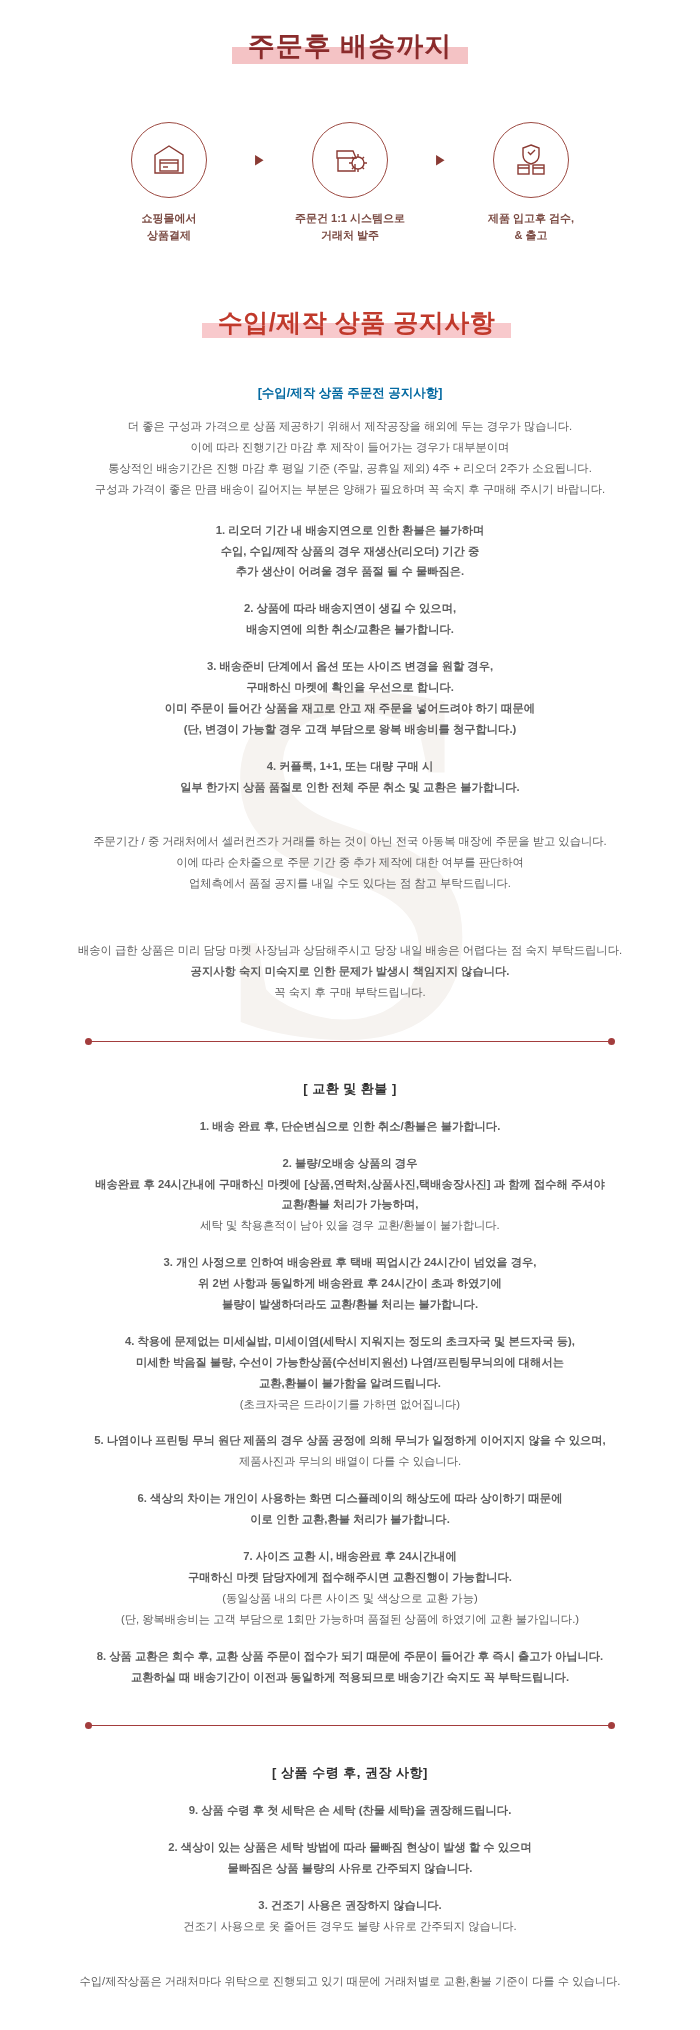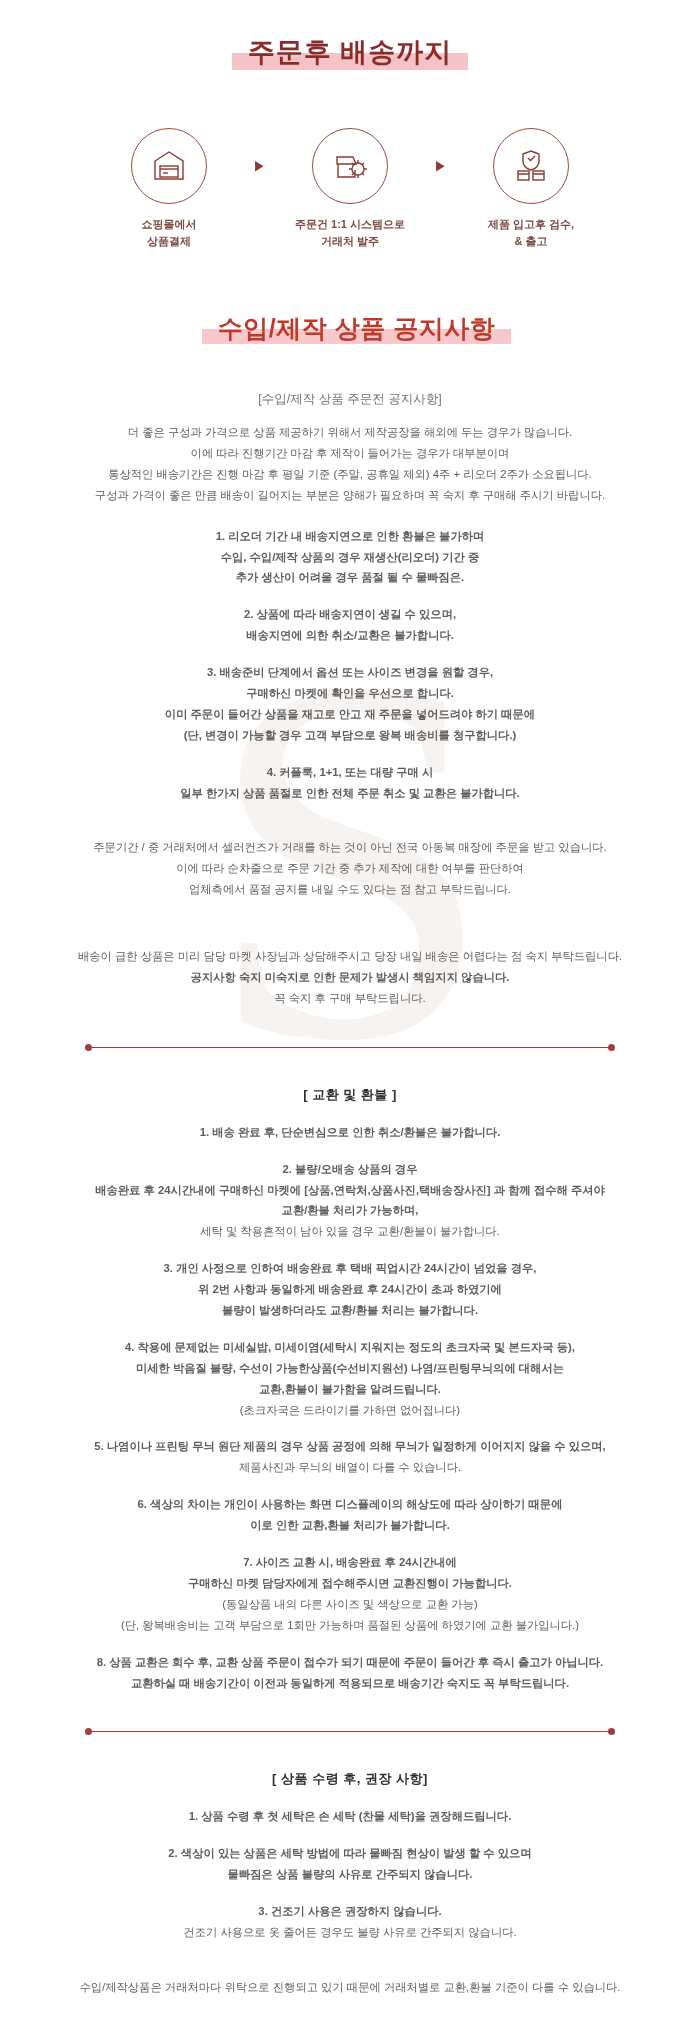--- a/index.html
+++ b/index.html
@@ -28,21 +28,21 @@
     font-family: "Liberation Serif", serif;
     color: #f6f3f0;
     line-height: 1;
     z-index: 0;
     pointer-events: none;
     user-select: none;
   }
   .content { position: relative; z-index: 2; }
 
   
-  .banner-wrap { text-align: center; margin-top: 6px; }
+  .banner-wrap { text-align: center; }
   .banner-title {
     display: inline-block;
     position: relative;
     font-size: 27px;
     font-weight: bold;
     color: #8a2b2b;
     letter-spacing: 1px;
     padding: 0 10px;
   }
   .banner-hl {
@@ -103,22 +103,22 @@
     height: 15px;
     background: #f7c3c6;
     opacity: .9;
     z-index: -1;
   }
 
   
   .block { text-align: center; }
   .title-line {
     font-size: 12.5px;
-    font-weight: normal;
-    color: #737373;
+    font-weight: bold;
+    color: #0369a1;
     margin: 0 0 14px;
     text-align: center;
   }
   p.t {
     margin: 0;
     font-size: 11.3px;
     line-height: 1.85;
     color: #5d5d5d;
   }
   .red { color: #d03b2f; font-weight: bold; }
@@ -324,21 +324,21 @@
 
     <div class="divider">
       <span class="dot l"></span>
       <span class="dot r"></span>
     </div>
 
     <div class="block pad">
       <div class="sec-label">[ 상품 수령 후, 권장 사항]</div>
 
       <div class="item">
-        <p class="t red">1. 상품 수령 후 첫 세탁은 손 세탁 (찬물 세탁)을 권장해드립니다.</p>
+        <p class="t red">9. 상품 수령 후 첫 세탁은 손 세탁 (찬물 세탁)을 권장해드립니다.</p>
       </div>
       <div class="item">
         <p class="t red">2. 색상이 있는 상품은 세탁 방법에 따라 물빠짐 현상이 발생 할 수 있으며</p>
         <p class="t red bold">물빠짐은 상품 불량의 사유로 간주되지 않습니다.</p>
       </div>
       <div class="item">
         <p class="t red bold">3. 건조기 사용은 권장하지 않습니다.</p>
         <p class="t">건조기 사용으로 옷 줄어든 경우도 불량 사유로 간주되지 않습니다.</p>
       </div>
 

